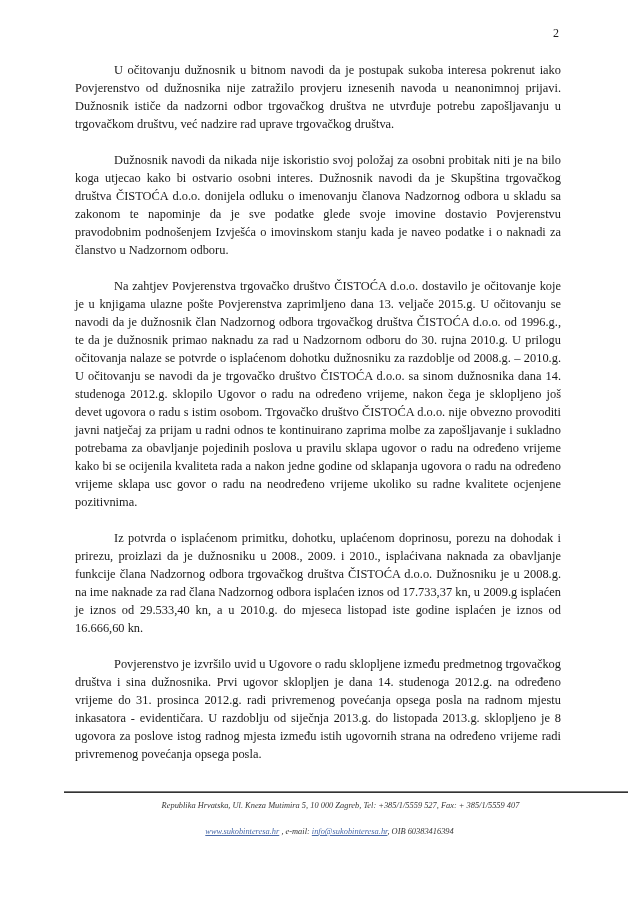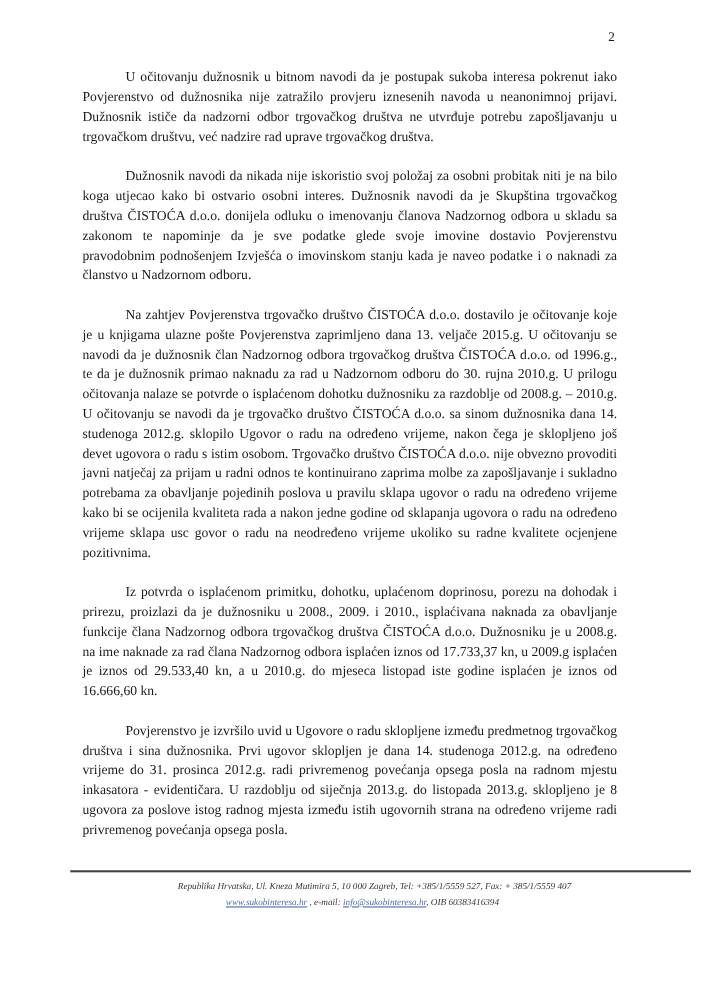--- a/index.html
+++ b/index.html
@@ -8,21 +8,21 @@
   .page-number { position: absolute; top: 26px; left: 553px; font-size: 12px; }
   .body { position: absolute; left: 75px; top: 61px; width: 486px; }
   .para { font-size: 12.4px; line-height: 18px; text-align: justify;
           text-indent: 39px; margin: 0 0 18px 0; }
   .p1 { margin-bottom: 17px; }
   .footer-rule { position: absolute; left: 64px; top: 791px; width: 564px; height: 1px;
                  background: #333; border-top: 1px solid #777; }
   .footer { position: absolute; left: 0; top: 798px; width: 637px; text-align: center;
             font-style: italic; font-size: 8.4px; line-height: 15px; color: #333; }
   .footer .line1 { padding-left: 44px; }
-  .footer .line2 { padding-left: 22px; }
+  .footer .line2 { padding-left: 22px; margin-top: 11px; }
   .footer a { color: #4a6aa8; text-decoration: underline; }
 </style>
 </head>
 <body>
 
 <div class="page-number">2</div>
 
 <div class="body">
   <p class="para">U očitovanju dužnosnik u bitnom navodi da je postupak sukoba interesa pokrenut iako Povjerenstvo od dužnosnika nije zatražilo provjeru iznesenih navoda u neanonimnoj prijavi. Dužnosnik ističe da nadzorni odbor trgovačkog društva ne utvrđuje potrebu zapošljavanju u trgovačkom društvu, već nadzire rad uprave trgovačkog društva.</p>
   <p class="para">Dužnosnik navodi da nikada nije iskoristio svoj položaj za osobni probitak niti je na bilo koga utjecao kako bi ostvario osobni interes. Dužnosnik navodi da je Skupština trgovačkog društva ČISTOĆA d.o.o. donijela odluku o imenovanju članova Nadzornog odbora u skladu sa zakonom te napominje da je sve podatke glede svoje imovine dostavio Povjerenstvu pravodobnim podnošenjem Izvješća o imovinskom stanju kada je naveo podatke i o naknadi za članstvo u Nadzornom odboru.</p>

